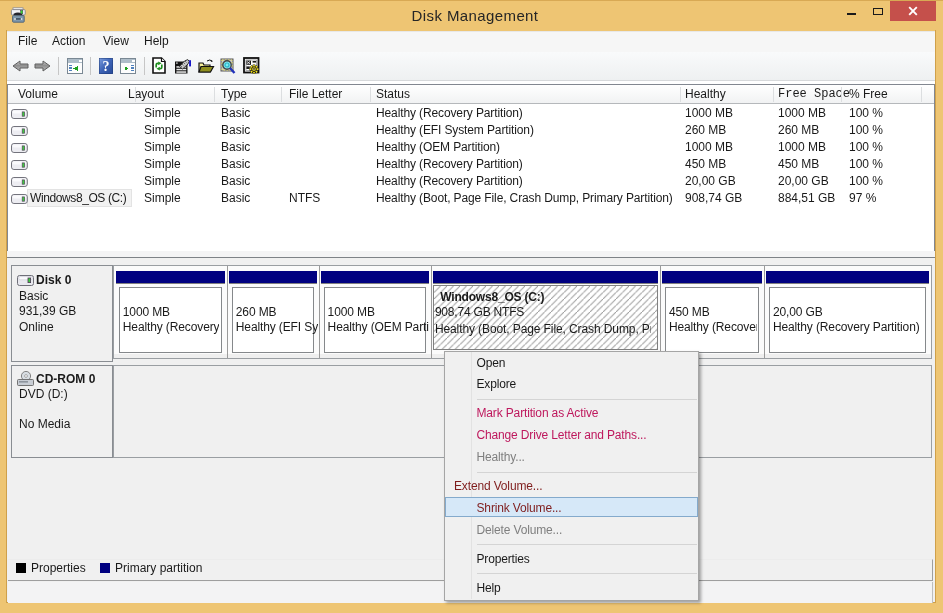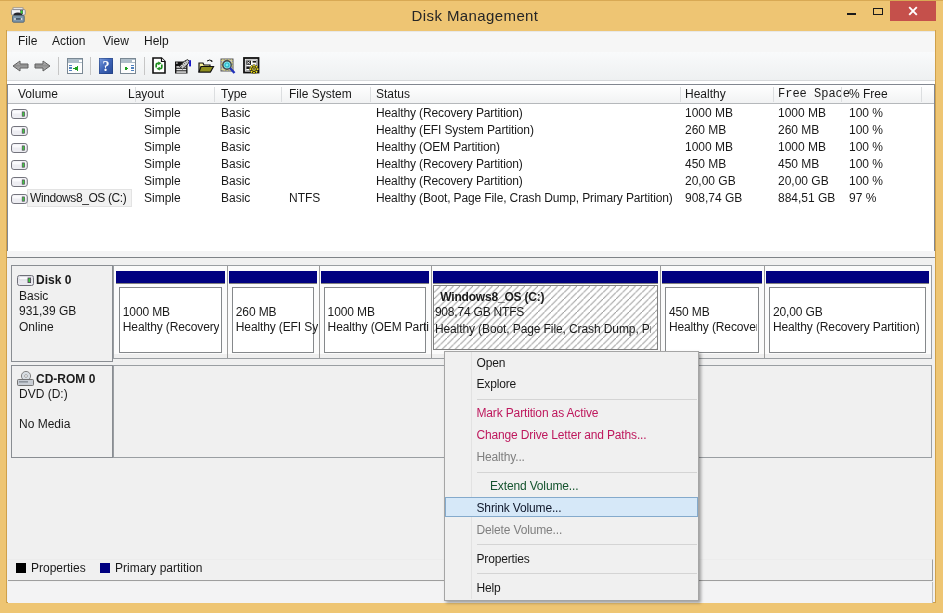--- a/index.html
+++ b/index.html
@@ -154,21 +154,21 @@
 <circle r="0.9" fill="#fff" stroke="#111" stroke-width="0.7"></circle>
 </g>
 </svg></div>
 <div class="abs" style="left:7px; top:84px; width:928px; height:167px; background:#fff; border:1px solid #828790; border-bottom:none;"></div>
 <div class="abs" style="left:7px; top:250.5px; width:928px; height:6px; background:#f4f4f5;"></div>
 <div class="abs" style="left:7px; top:256.5px; width:928px; height:1.5px; background:#7e8287;"></div>
 <div class="abs" style="left:8px; top:85px; width:926px; height:19px; background:linear-gradient(#ffffff,#f1f2f3); border-bottom:1px solid #b5b8bb;"></div>
 <div class="abs nw" style="left:18px; top:85px; height:19px; line-height:19px;">Volume</div>
 <div class="abs nw" style="left:128px; top:85px; height:19px; line-height:19px;">Layout</div>
 <div class="abs nw" style="left:221px; top:85px; height:19px; line-height:19px;">Type</div>
-<div class="abs nw" style="left:289px; top:85px; height:19px; line-height:19px;">File System</div>
+<div class="abs nw" style="left:289px; top:85px; height:19px; line-height:19px;">File Letter</div>
 <div class="abs nw" style="left:376px; top:85px; height:19px; line-height:19px;">Status</div>
 <div class="abs nw" style="left:685px; top:85px; height:19px; line-height:19px;">Healthy</div>
 <div class="abs nw" style="left:778px; top:85px; height:19px; line-height:19px;font-family:Liberation Mono, monospace;">Free Space</div>
 <div class="abs nw" style="left:849px; top:85px; height:19px; line-height:19px;">% Free</div>
 <div class="abs" style="left:135px; top:87px; width:1px; height:15px; background:#dcdee0;"></div>
 <div class="abs" style="left:214px; top:87px; width:1px; height:15px; background:#dcdee0;"></div>
 <div class="abs" style="left:281px; top:87px; width:1px; height:15px; background:#dcdee0;"></div>
 <div class="abs" style="left:370px; top:87px; width:1px; height:15px; background:#dcdee0;"></div>
 <div class="abs" style="left:680px; top:87px; width:1px; height:15px; background:#dcdee0;"></div>
 <div class="abs" style="left:773px; top:87px; width:1px; height:15px; background:#dcdee0;"></div>
@@ -315,20 +315,20 @@
 <div class="abs nw" style="left:115px; top:560px; height:16px; line-height:16px;">Primary partition</div>
 <div class="abs" style="left:443.8px; top:350.5px; width:255.5px; height:250.5px; background:#f0f0f0; border:1px solid #a5a5a5; box-shadow:2px 2px 3px rgba(0,0,0,0.35); z-index:50;"></div>
 <div class="abs" style="left:471px; top:351.5px; width:1px; height:247px; background:#e2e2e2; z-index:51;"></div>
 <div class="abs nw" style="left:476.5px; top:352.6px; height:21.8px; line-height:21.8px; color:#1a1a1a; letter-spacing:-0.15px; z-index:52;">Open</div>
 <div class="abs nw" style="left:476.5px; top:374.4px; height:21.8px; line-height:21.8px; color:#1a1a1a; letter-spacing:-0.15px; z-index:52;">Explore</div>
 <div class="abs" style="left:477px; top:399.2px; width:220px; height:1px; background:#d4d4d4; z-index:51;"></div>
 <div class="abs nw" style="left:476.5px; top:403.4px; height:21.8px; line-height:21.8px; color:#be185d; letter-spacing:-0.15px; z-index:52;">Mark Partition as Active</div>
 <div class="abs nw" style="left:476.5px; top:425.2px; height:21.8px; line-height:21.8px; color:#be185d; letter-spacing:-0.15px; z-index:52;">Change Drive Letter and Paths...</div>
 <div class="abs nw" style="left:476.5px; top:447.0px; height:21.8px; line-height:21.8px; color:#7f7f7f; letter-spacing:-0.15px; z-index:52;">Healthy...</div>
 <div class="abs" style="left:477px; top:471.8px; width:220px; height:1px; background:#d4d4d4; z-index:51;"></div>
-<div class="abs nw" style="left:490px; top:476.0px; height:21.8px; line-height:21.8px; color:#14532d; letter-spacing:-0.15px; z-index:52;">Extend Volume...</div>
+<div class="abs nw" style="left:454px; top:476.0px; height:21.8px; line-height:21.8px; color:#7f1d1d; letter-spacing:-0.15px; z-index:52;">Extend Volume...</div>
 <div class="abs" style="left:445px; top:496.8px; width:253px; height:20.5px; background:#d6e8f8; border:1px solid #84aacc; z-index:51;"></div>
-<div class="abs nw" style="left:476.5px; top:497.8px; height:21.8px; line-height:21.8px; color:#0f172a; letter-spacing:-0.15px; z-index:52;">Shrink Volume...</div>
+<div class="abs nw" style="left:476.5px; top:497.8px; height:21.8px; line-height:21.8px; color:#7f1d1d; letter-spacing:-0.15px; z-index:52;">Shrink Volume...</div>
 <div class="abs nw" style="left:476.5px; top:519.6px; height:21.8px; line-height:21.8px; color:#7f7f7f; letter-spacing:-0.15px; z-index:52;">Delete Volume...</div>
 <div class="abs" style="left:477px; top:544.4px; width:220px; height:1px; background:#d4d4d4; z-index:51;"></div>
 <div class="abs nw" style="left:476.5px; top:548.6px; height:21.8px; line-height:21.8px; color:#1a1a1a; letter-spacing:-0.15px; z-index:52;">Properties</div>
 <div class="abs" style="left:477px; top:573.4px; width:220px; height:1px; background:#d4d4d4; z-index:51;"></div>
 <div class="abs nw" style="left:476.5px; top:577.6px; height:21.8px; line-height:21.8px; color:#1a1a1a; letter-spacing:-0.15px; z-index:52;">Help</div>
 
 </body></html>

